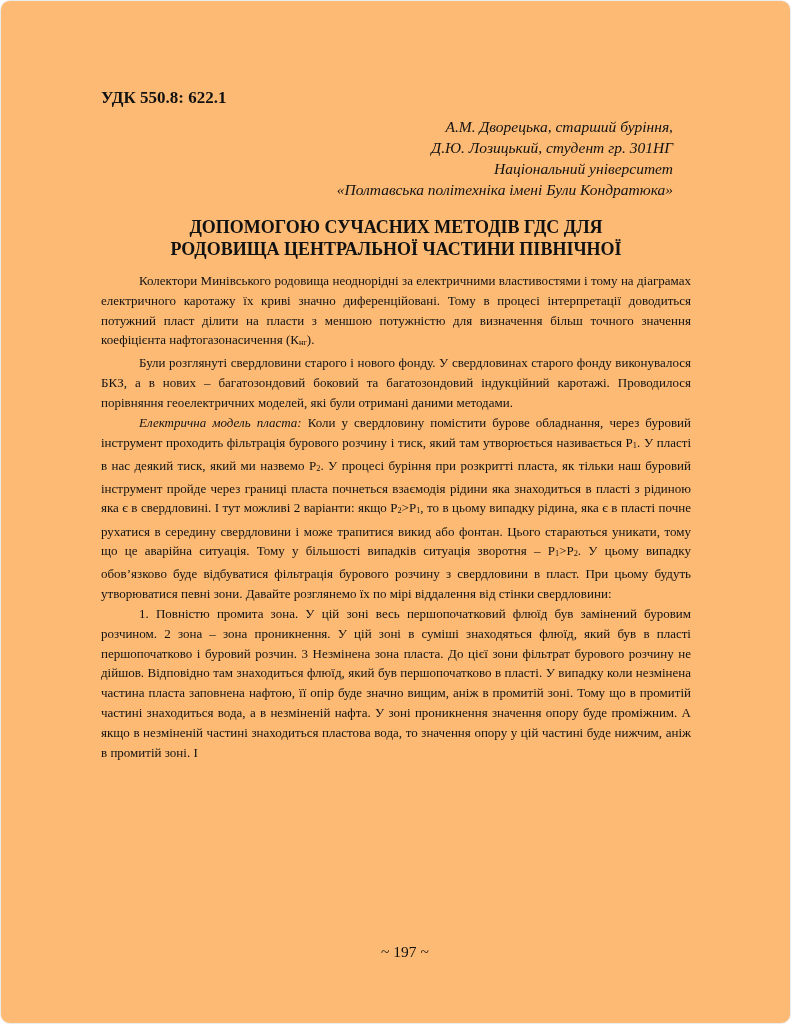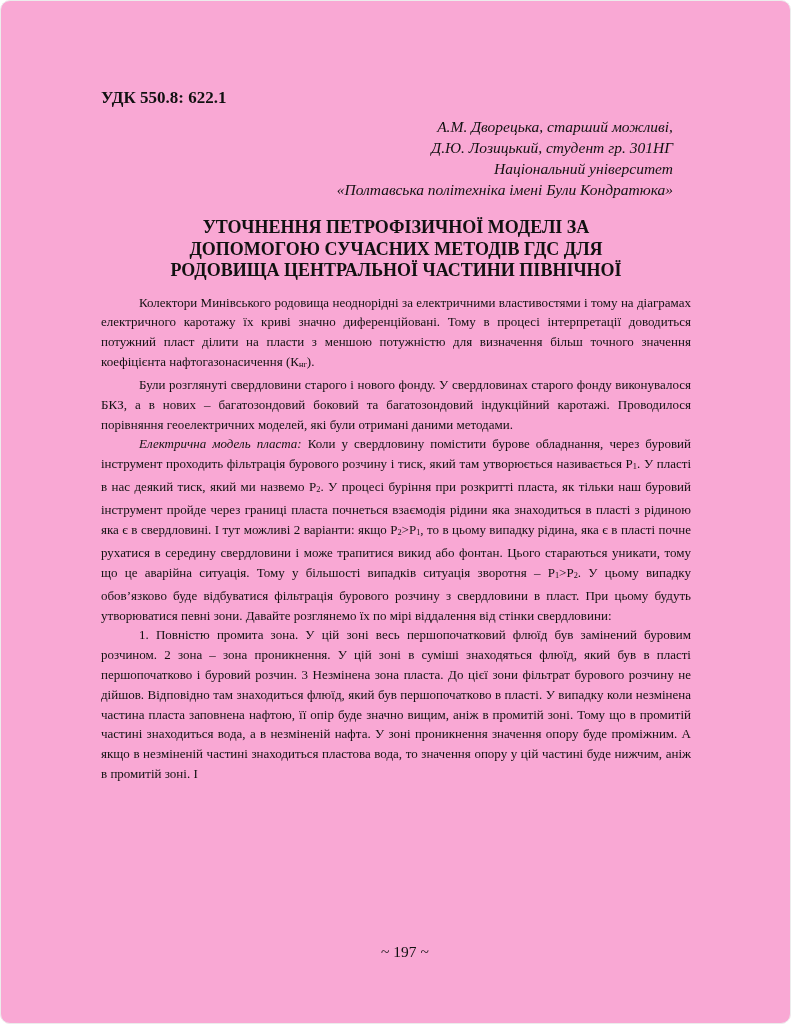--- a/index.html
+++ b/index.html
@@ -1,18 +1,18 @@
 <!DOCTYPE html>
 <html><head>
 <meta charset="utf-8">
 <style>
   html,body{margin:0;padding:0;background:#fff;}
   .page{
     width:791px;height:1024px;position:relative;box-sizing:border-box;
-    background:#f9a8d4;color:#111111;
+    background:#fdba74;color:#111111;
     font-family:"Liberation Serif","DejaVu Serif",serif;
     border:1px solid #ececec;border-radius:10px;overflow:hidden;
   }
   .content{position:absolute;left:100px;top:0;width:590px;}
   .udc{margin-top:86px;font-weight:bold;font-size:17px;line-height:21px;}
   .authors{margin-top:8px;text-align:right;font-style:italic;font-size:15.5px;line-height:21px;padding-right:18px;}
   .authors div{white-space:nowrap;}
   .title{margin-top:17px;text-align:center;font-weight:bold;font-size:18px;line-height:21.5px;}
   .bodytext{margin-top:11px;text-align:justify;font-size:13px;line-height:19.8px;}
   .bodytext p{margin:0;text-indent:38px;}
@@ -20,27 +20,26 @@
   .it{font-style:italic;}
   .pagenum{position:absolute;left:0;right:0;bottom:62px;text-align:center;font-size:15.5px;color:#111111;padding-left:19px;}
 </style>
 </head>
 <body>
 
 <div class="page">
   <div class="content">
     <div class="udc">УДК 550.8: 622.1</div>
     <div class="authors">
-        <div><span>А.М. Дворецька, старший можливі,</span></div>
+        <div><span>А.М. Дворецька, старший буріння,</span></div>
         <div><span>Д.Ю. Лозицький, студент гр. 301НГ</span></div>
         <div><span>Національний університет</span></div>
         <div><span>«Полтавська політехніка імені Були Кондратюка»</span></div>
       </div>
     <div class="title">
-        <div><span>УТОЧНЕННЯ ПЕТРОФІЗИЧНОЇ МОДЕЛІ ЗА</span></div>
         <div><span>ДОПОМОГОЮ СУЧАСНИХ МЕТОДІВ ГДС ДЛЯ</span></div>
         <div><span>РОДОВИЩА ЦЕНТРАЛЬНОЇ ЧАСТИНИ ПІВНІЧНОЇ</span></div>
       </div>
     <div class="bodytext">
         <p><span>Колектори Минівського родовища неоднорідні за електричними властивостями і тому на діаграмах електричного каротажу їх криві значно диференційовані. Тому в процесі інтерпретації доводиться потужний пласт ділити на пласти з меншою потужністю для визначення більш точного значення коефіцієнта нафтогазонасичення (К</span><span class="sb">нг</span><span>).</span></p>
         <p><span>Були розглянуті свердловини старого і нового фонду. У свердловинах старого фонду виконувалося БКЗ, а в нових – багатозондовий боковий та багатозондовий індукційний каротажі. Проводилося порівняння геоелектричних моделей, які були отримані даними методами.</span></p>
         <p><span class="it">Електрична модель пласта:</span><span> Коли у свердловину помістити бурове обладнання, через буровий інструмент проходить фільтрація бурового розчину і тиск, який там утворюється називається Р</span><span class="sb">1</span><span>. У пласті в нас деякий тиск, який ми назвемо Р</span><span class="sb">2</span><span>. У процесі буріння при розкритті пласта, як тільки наш буровий інструмент пройде через границі пласта почнеться взаємодія рідини яка знаходиться в пласті з рідиною яка є в свердловині. І тут можливі 2 варіанти: якщо Р</span><span class="sb">2</span><span>&gt;Р</span><span class="sb">1</span><span>, то в цьому випадку рідина, яка є в пласті почне рухатися в середину свердловини і може трапитися викид або фонтан. Цього стараються уникати, тому що це аварійна ситуація. Тому у більшості випадків ситуація зворотня – Р</span><span class="sb">1</span><span>&gt;Р</span><span class="sb">2</span><span>. У цьому випадку обов’язково буде відбуватися фільтрація бурового розчину з свердловини в пласт. При цьому будуть утворюватися певні зони. Давайте розглянемо їх по мірі віддалення від стінки свердловини:</span></p>
         <p><span>1. Повністю промита зона. У цій зоні весь першопочатковий флюїд був замінений буровим розчином. 2 зона – зона проникнення. У цій зоні в суміші знаходяться флюїд, який був в пласті першопочатково і буровий розчин. 3 Незмінена зона пласта. До цієї зони фільтрат бурового розчину не дійшов. Відповідно там знаходиться флюїд, який був першопочатково в пласті. У випадку коли незмінена частина пласта заповнена нафтою, її опір буде значно вищим, аніж в промитій зоні. Тому що в промитій частині знаходиться вода, а в незміненій нафта. У зоні проникнення значення опору буде проміжним. А якщо в незміненій частині знаходиться пластова вода, то значення опору у цій частині буде нижчим, аніж в промитій зоні. І</span></p>
       </div>
   </div>

